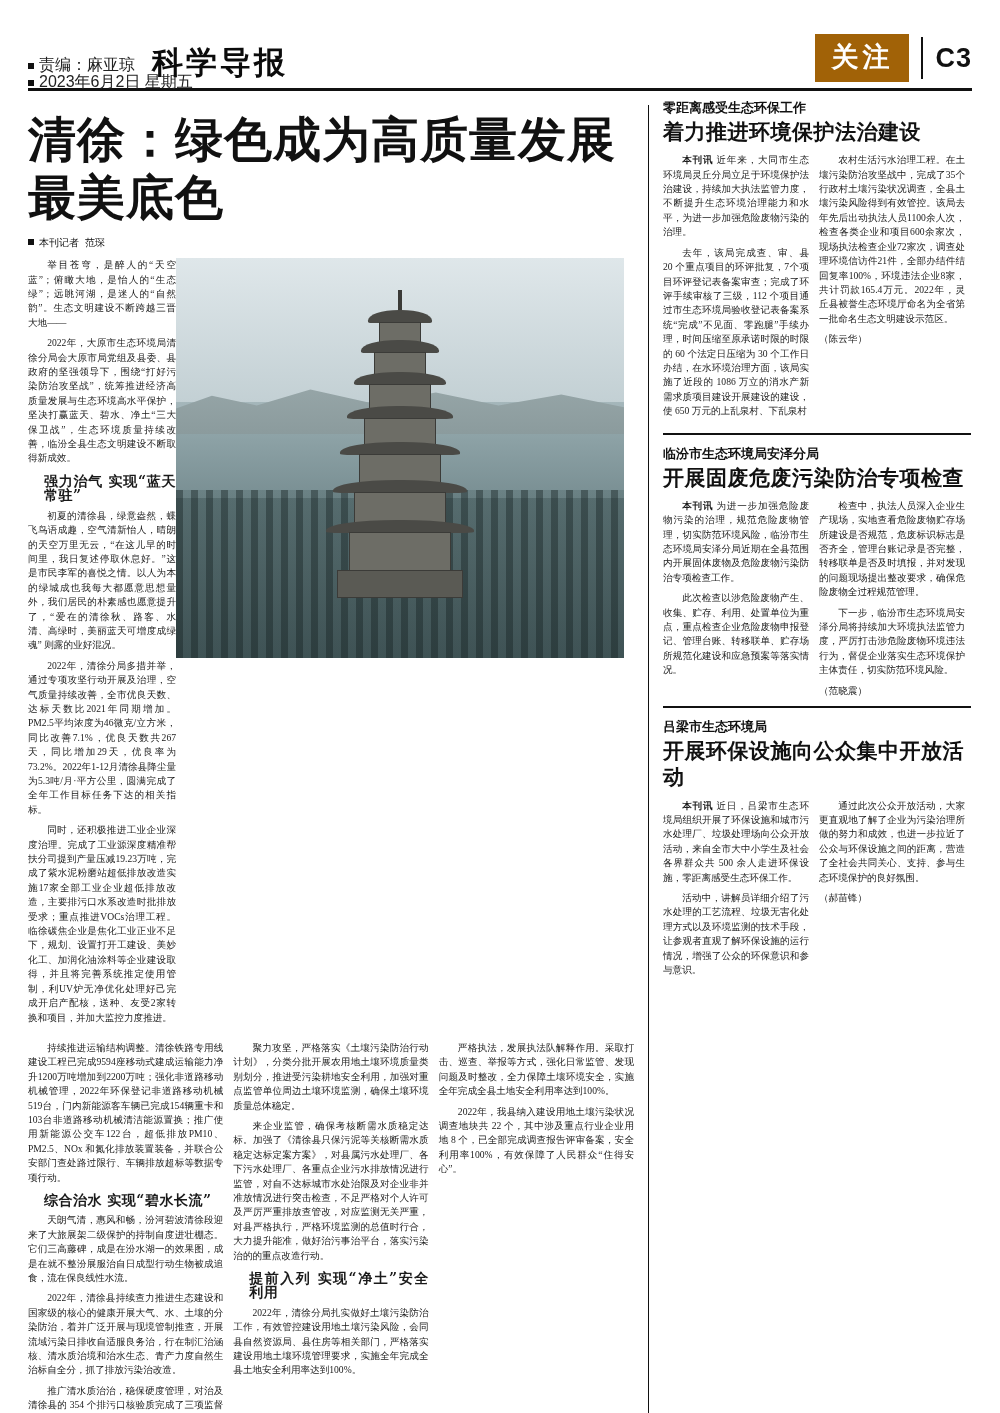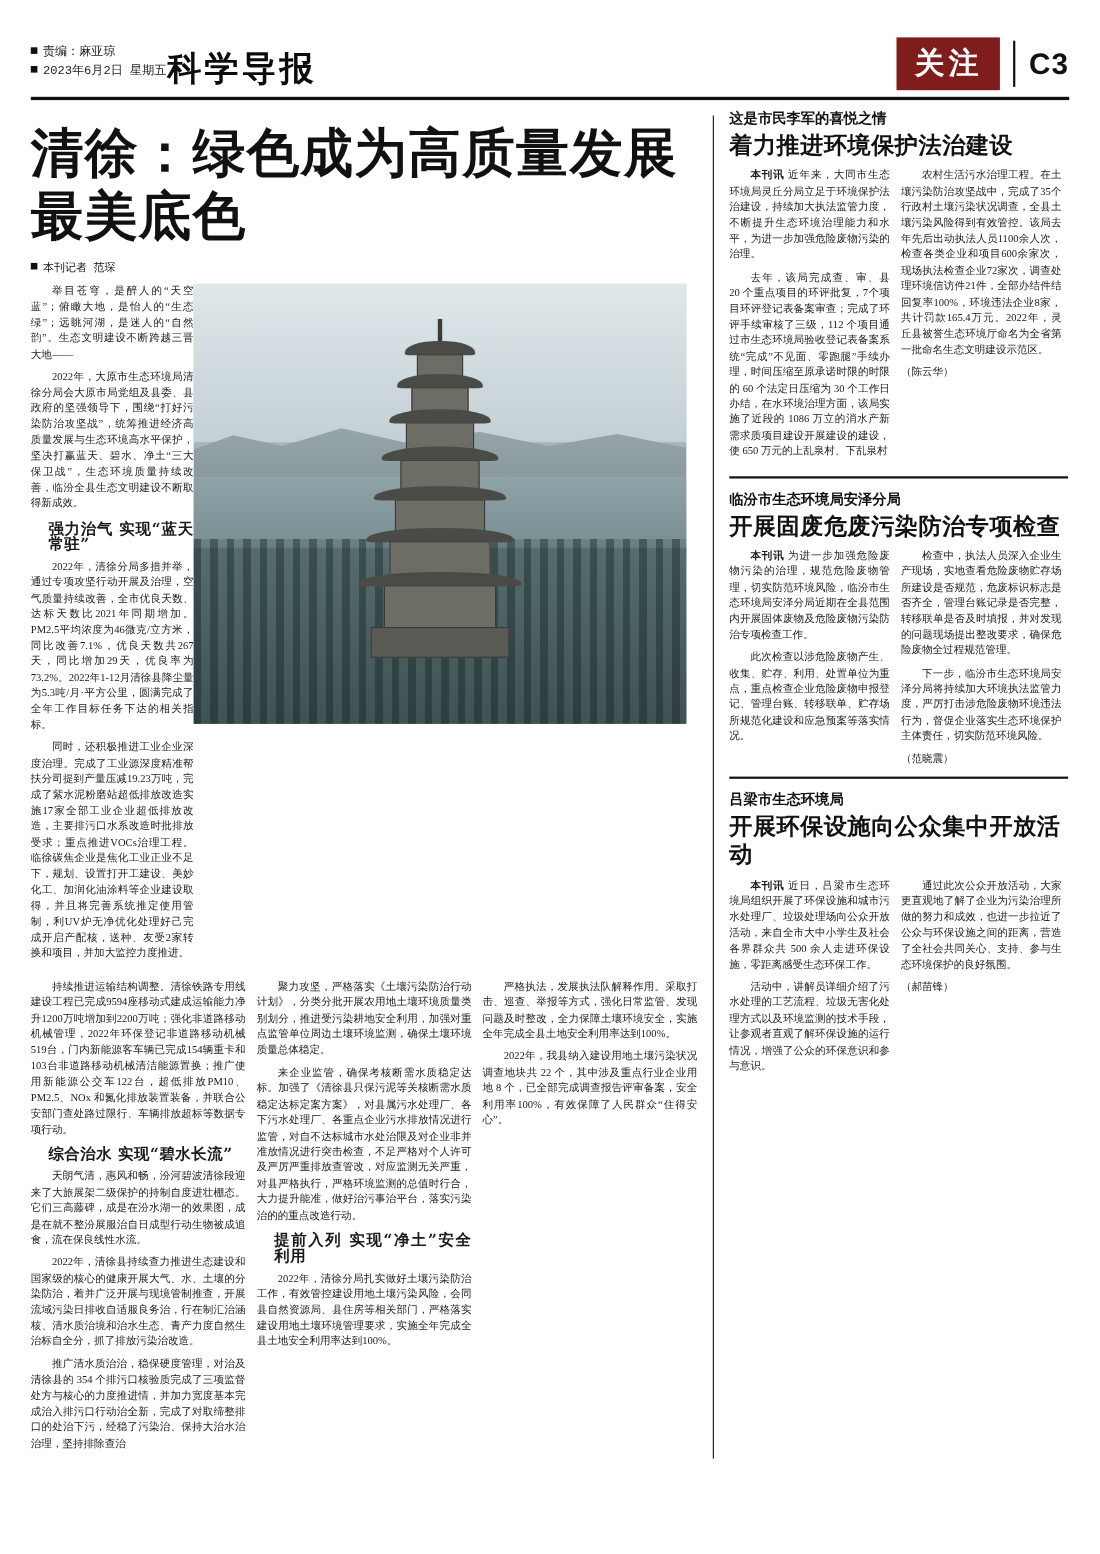--- a/index.html
+++ b/index.html
@@ -8,27 +8,27 @@
     background:#ffffff;
     font-family:"Liberation Serif","DejaVu Serif",serif;
     color:#111;
     position:relative;
     overflow:hidden;
   }
   .page{position:relative;width:1000px;height:1413px;padding:0;box-sizing:border-box;}
 
   
   .masthead{position:relative;height:88px;padding:14px 28px 0 28px;box-sizing:border-box;}
-  .mh-left{position:absolute;left:28px;top:40px;font-size:11px;line-height:17px;color:#222;font-family:Liberation Mono, monospace;}
+  .mh-left{position:absolute;left:28px;top:56px;font-size:16px;line-height:17px;color:#222;font-family:Liberation Sans, sans-serif;}
   .mh-left div{white-space:nowrap;}
   .mh-left .sq{display:inline-block;width:6px;height:6px;background:#111;margin-right:5px;vertical-align:1px;}
   .mh-title{position:absolute;left:152px;top:42px;font-size:31px;font-weight:bold;letter-spacing:3px;
     font-family:"DejaVu Serif",serif;color:#0b0b0b;}
   .mh-right{position:absolute;right:28px;top:34px;display:flex;align-items:center;gap:12px;}
-  .mh-tag{background:#7f1d1d;color:#fff;font-size:27px;font-weight:bold;letter-spacing:4px;padding:5px 16px 7px 16px;
+  .mh-tag{background:#a16207;color:#fff;font-size:27px;font-weight:bold;letter-spacing:4px;padding:5px 16px 7px 16px;
     font-family:"DejaVu Serif",serif;}
   .mh-sep{width:2px;height:42px;background:#111;}
   .mh-page{font-size:27px;font-weight:bold;font-family:"Liberation Sans",sans-serif;letter-spacing:1px;}
 
   .rule-thick{height:3px;background:#111;margin:0 28px;}
 
   
   .top{display:flex;margin:0 28px;box-sizing:border-box;}
   .top-left{width:620px;padding-right:14px;box-sizing:border-box;}
   .vdiv{width:1px;background:#111;margin:14px 0 0 0;}
@@ -109,20 +109,21 @@
       <div class="headline">清徐：绿色成为高质量发展最美底色</div>
       <div class="byline">
         <span class="sq"></span><span>本刊记者  范琛</span>
       </div>
 
       <div class="lead-wrap">
         <div class="lead-col col">
           <p>举目苍穹，是醉人的“天空蓝”；俯瞰大地，是怡人的“生态绿”；远眺河湖，是迷人的“自然韵”。生态文明建设不断跨越三晋大地——</p>
           <p>2022年，大原市生态环境局清徐分局会大原市局党组及县委、县政府的坚强领导下，围绕“打好污染防治攻坚战”，统筹推进经济高质量发展与生态环境高水平保护，坚决打赢蓝天、碧水、净土“三大保卫战”，生态环境质量持续改善，临汾全县生态文明建设不断取得新成效。</p>
           <div class="sub-h">强力治气  实现“蓝天常驻”</div>
+          <p>初夏的清徐县，绿意盎然，蝶飞鸟语成趣，空气清新怡人，晴朗的天空万里无云，“在这儿早的时间里，我日复述停取休息好。”这是市民李军的喜悦之情。以人为本的绿城成也我每大都愿意思想量外，我们居民的朴素感也愿意提升了，“爱在的清徐秋、路客、水清、高绿时，美丽蓝天可增度成绿 魂” 则露的业好混况。</p>
           <p>2022年，清徐分局多措并举，通过专项攻坚行动开展及治理，空气质量持续改善，全市优良天数、达标天数比2021年同期增加。PM2.5平均浓度为46微克/立方米，同比改善7.1%，优良天数共267天，同比增加29天，优良率为73.2%。2022年1-12月清徐县降尘量为5.3吨/月·平方公里，圆满完成了全年工作目标任务下达的相关指标。</p>
           <p>同时，还积极推进工业企业深度治理。完成了工业源深度精准帮扶分司提到产量压减19.23万吨，完成了紫水泥粉磨站超低排放改造实施17家全部工业企业超低排放改造，主要排污口水系改造时批排放受求；重点推进VOCs治理工程。临徐碳焦企业是焦化工业正业不足下，规划、设置打开工建设、美妙化工、加润化油涂料等企业建设取得，并且将完善系统推定使用管制，利UV炉无净优化处理好己完成开启产配核，送种、友受2家转换和项目，并加大监控力度推进。</p>
         </div>
         <div class="photo">
           <div class="sky"></div>
           <div class="hills"></div>
           <div class="water"></div>
           <div class="ground"></div>
           <div class="trees"></div>
           <div class="pagoda">
@@ -166,21 +167,21 @@
           <p>2022年，我县纳入建设用地土壤污染状况调查地块共 22 个，其中涉及重点行业企业用地 8 个，已全部完成调查报告评审备案，安全利用率100%，有效保障了人民群众“住得安心”。</p>
         </div>
       </div>
     </div>
 
     <div class="vdiv"></div>
 
     <div class="top-right">
 
       <div class="r-block">
-        <div class="r-kicker">这是市民李军的喜悦之情</div>
+        <div class="r-kicker">零距离感受生态环保工作</div>
         <div class="r-head">着力推进环境保护法治建设</div>
         <div class="r-cols">
           <div class="c col">
             <p><b>本刊讯</b> <span>近年来，大同市生态环境局灵丘分局立足于环境保护法治建设，持续加大执法监管力度，不断提升生态环境治理能力和水平，为进一步加强危险废物污染的治理。</span></p>
             <p>去年，该局完成查、审、县 20 个重点项目的环评批复，7个项目环评登记表备案审查；完成了环评手续审核了三级，112 个项目通过市生态环境局验收登记表备案系统“完成”不见面、零跑腿”手续办理，时间压缩至原承诺时限的时限的 60 个法定日压缩为 30 个工作日办结，在水环境治理方面，该局实施了近段的 1086 万立的消水产新需求质项目建设开展建设的建设，使 650 万元的上乱泉村、下乱泉村</p>
           </div>
           <div class="c col">
             <p>农村生活污水治理工程。在土壤污染防治攻坚战中，完成了35个行政村土壤污染状况调查，全县土壤污染风险得到有效管控。该局去年先后出动执法人员1100余人次，检查各类企业和项目600余家次，现场执法检查企业72家次，调查处理环境信访件21件，全部办结件结回复率100%，环境违法企业8家，共计罚款165.4万元。2022年，灵丘县被誉生态环境厅命名为全省第一批命名生态文明建设示范区。</p>
             <div class="r-sign">（陈云华）</div>
           </div>

